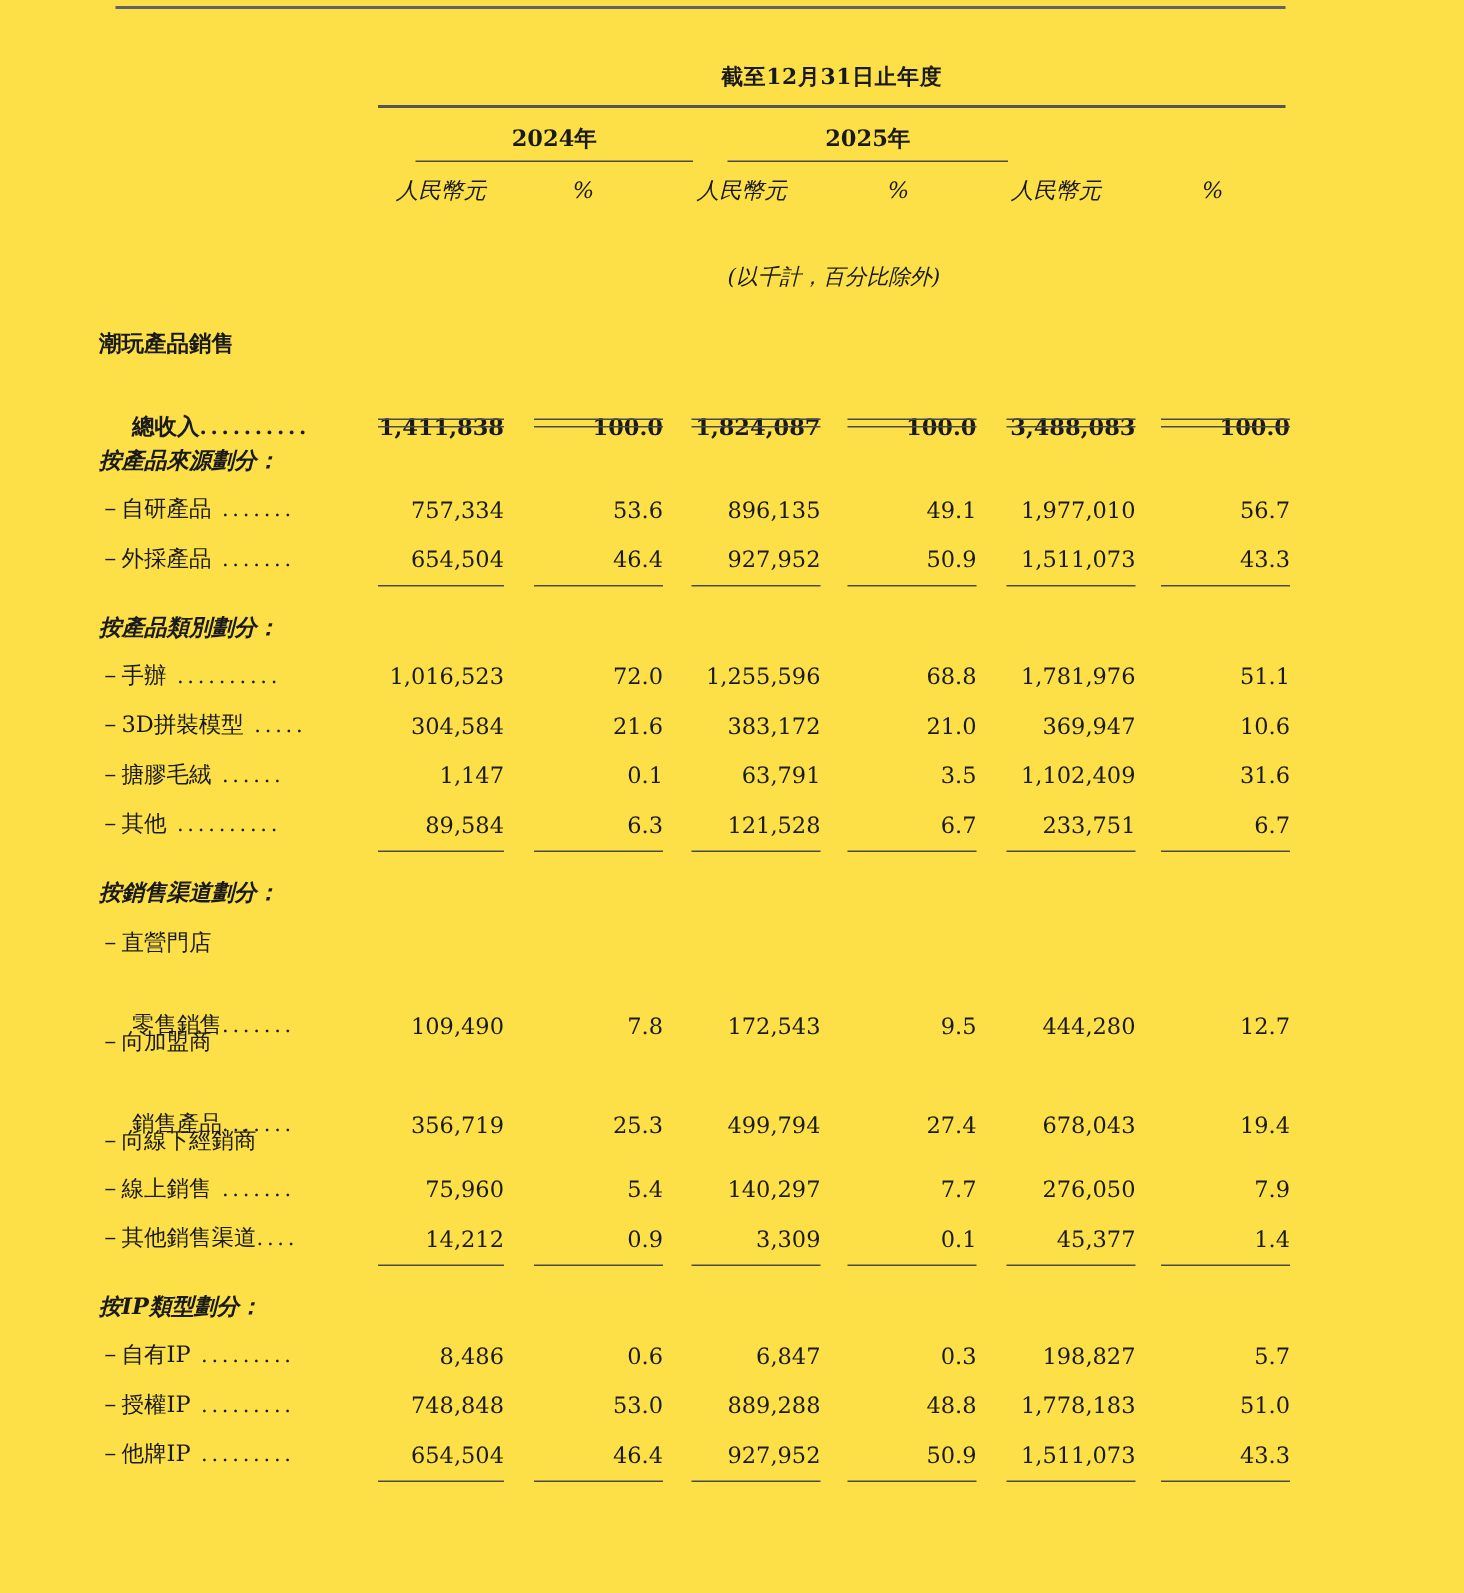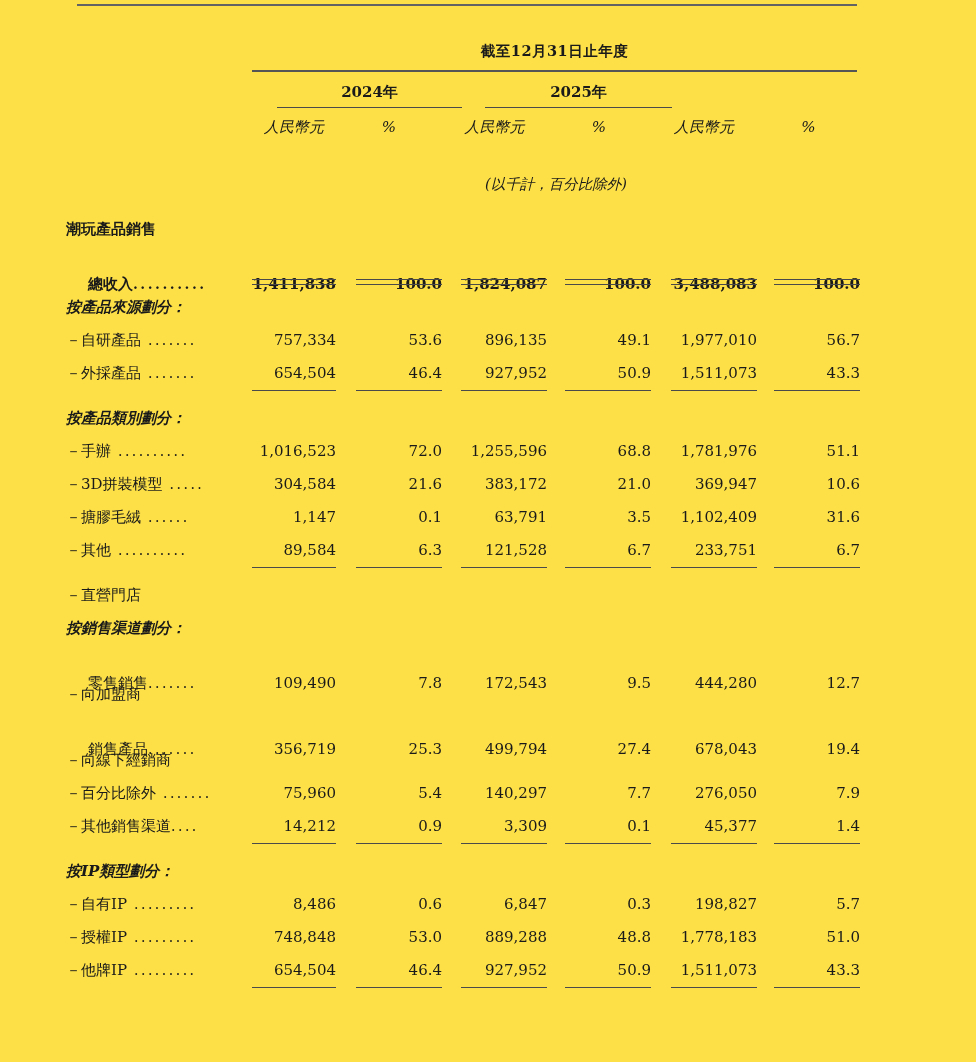--- a/index.html
+++ b/index.html
@@ -243,25 +243,25 @@
           <div>
             <div class="line"></div>
           </div>
           <div>
             <div class="line"></div>
           </div>
           <div>
             <div class="line"></div>
           </div>
         </div>
+        <div class="grid7 row sec-row">
+          <div class="label"><span>按銷售渠道劃分：</span></div>
+        </div>
         <div class="grid7 row label-row">
           <div class="label"><span>－直營門店</span></div>
-        </div>
-        <div class="grid7 row sec-row">
-          <div class="label"><span>按銷售渠道劃分：</span></div>
         </div>
         <div class="grid7 row data-row">
           <div class="label indent"><span>零售銷售</span><span class="dots">.......</span></div>
           <div class="num">109,490</div>
           <div class="num">7.8</div>
           <div class="num">172,543</div>
           <div class="num">9.5</div>
           <div class="num">444,280</div>
           <div class="num">12.7</div>
         </div>
@@ -274,21 +274,21 @@
           <div class="num">25.3</div>
           <div class="num">499,794</div>
           <div class="num">27.4</div>
           <div class="num">678,043</div>
           <div class="num">19.4</div>
         </div>
         <div class="grid7 row label-row">
           <div class="label"><span>－向線下經銷商</span></div>
         </div>
         <div class="grid7 row data-row">
-          <div class="label"><span>－百分比除外</span><span class="dots"> .......</span></div>
+          <div class="label"><span>－線上銷售</span><span class="dots"> .......</span></div>
           <div class="num">75,960</div>
           <div class="num">5.4</div>
           <div class="num">140,297</div>
           <div class="num">7.7</div>
           <div class="num">276,050</div>
           <div class="num">7.9</div>
         </div>
         <div class="grid7 row data-row">
           <div class="label"><span>－其他銷售渠道</span><span class="dots">....</span></div>
           <div class="num">14,212</div>

